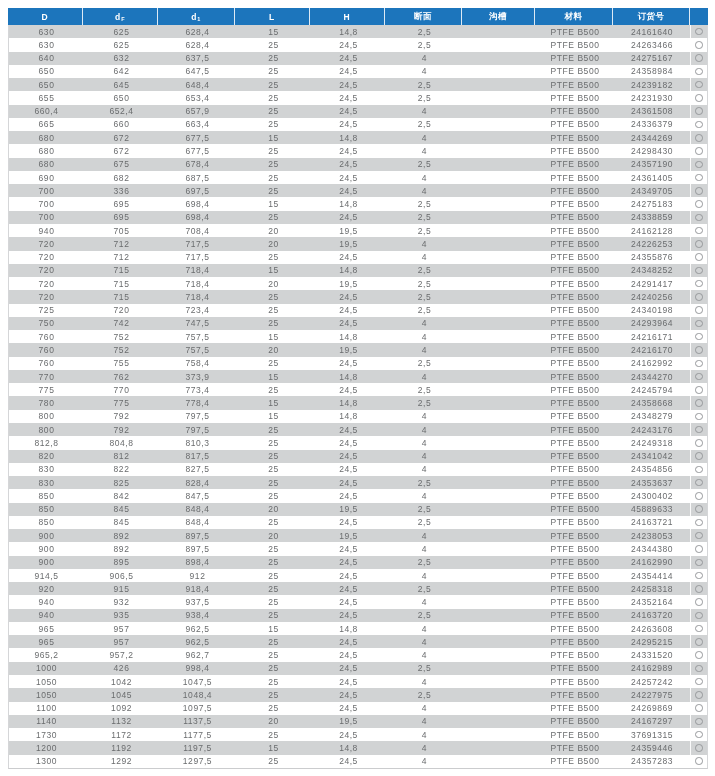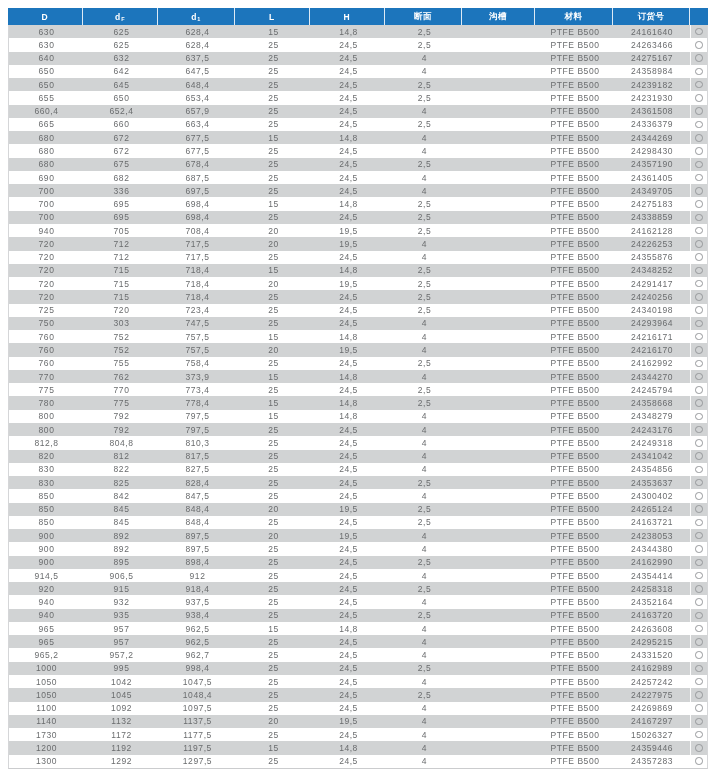--- a/index.html
+++ b/index.html
@@ -427,21 +427,21 @@
           <div class="td c5">2,5</div>
           <div class="td c6"></div>
           <div class="td c7">PTFE B500</div>
           <div class="td c8">24340198</div>
           <div class="td c9">
             <span class="circle"></span>
           </div>
         </div>
         <div class="tr odd">
           <div class="td c0">750</div>
-          <div class="td c1">303</div>
+          <div class="td c1">742</div>
           <div class="td c2">747,5</div>
           <div class="td c3">25</div>
           <div class="td c4">24,5</div>
           <div class="td c5">4</div>
           <div class="td c6"></div>
           <div class="td c7">PTFE B500</div>
           <div class="td c8">24293964</div>
           <div class="td c9">
             <span class="circle"></span>
           </div>
@@ -630,21 +630,21 @@
         </div>
         <div class="tr odd">
           <div class="td c0">850</div>
           <div class="td c1">845</div>
           <div class="td c2">848,4</div>
           <div class="td c3">20</div>
           <div class="td c4">19,5</div>
           <div class="td c5">2,5</div>
           <div class="td c6"></div>
           <div class="td c7">PTFE B500</div>
-          <div class="td c8">24265124</div>
+          <div class="td c8">45889633</div>
           <div class="td c9">
             <span class="circle"></span>
           </div>
         </div>
         <div class="tr even">
           <div class="td c0">850</div>
           <div class="td c1">845</div>
           <div class="td c2">848,4</div>
           <div class="td c3">25</div>
           <div class="td c4">24,5</div>
@@ -791,21 +791,21 @@
           <div class="td c5">4</div>
           <div class="td c6"></div>
           <div class="td c7">PTFE B500</div>
           <div class="td c8">24331520</div>
           <div class="td c9">
             <span class="circle"></span>
           </div>
         </div>
         <div class="tr odd">
           <div class="td c0">1000</div>
-          <div class="td c1">995</div>
+          <div class="td c1">426</div>
           <div class="td c2">998,4</div>
           <div class="td c3">25</div>
           <div class="td c4">24,5</div>
           <div class="td c5">2,5</div>
           <div class="td c6"></div>
           <div class="td c7">PTFE B500</div>
           <div class="td c8">24162989</div>
           <div class="td c9">
             <span class="circle"></span>
           </div>
@@ -868,21 +868,21 @@
         </div>
         <div class="tr even">
           <div class="td c0">1730</div>
           <div class="td c1">1172</div>
           <div class="td c2">1177,5</div>
           <div class="td c3">25</div>
           <div class="td c4">24,5</div>
           <div class="td c5">4</div>
           <div class="td c6"></div>
           <div class="td c7">PTFE B500</div>
-          <div class="td c8">15026327</div>
+          <div class="td c8">37691315</div>
           <div class="td c9">
             <span class="circle"></span>
           </div>
         </div>
         <div class="tr odd">
           <div class="td c0">1200</div>
           <div class="td c1">1192</div>
           <div class="td c2">1197,5</div>
           <div class="td c3">15</div>
           <div class="td c4">14,8</div>

